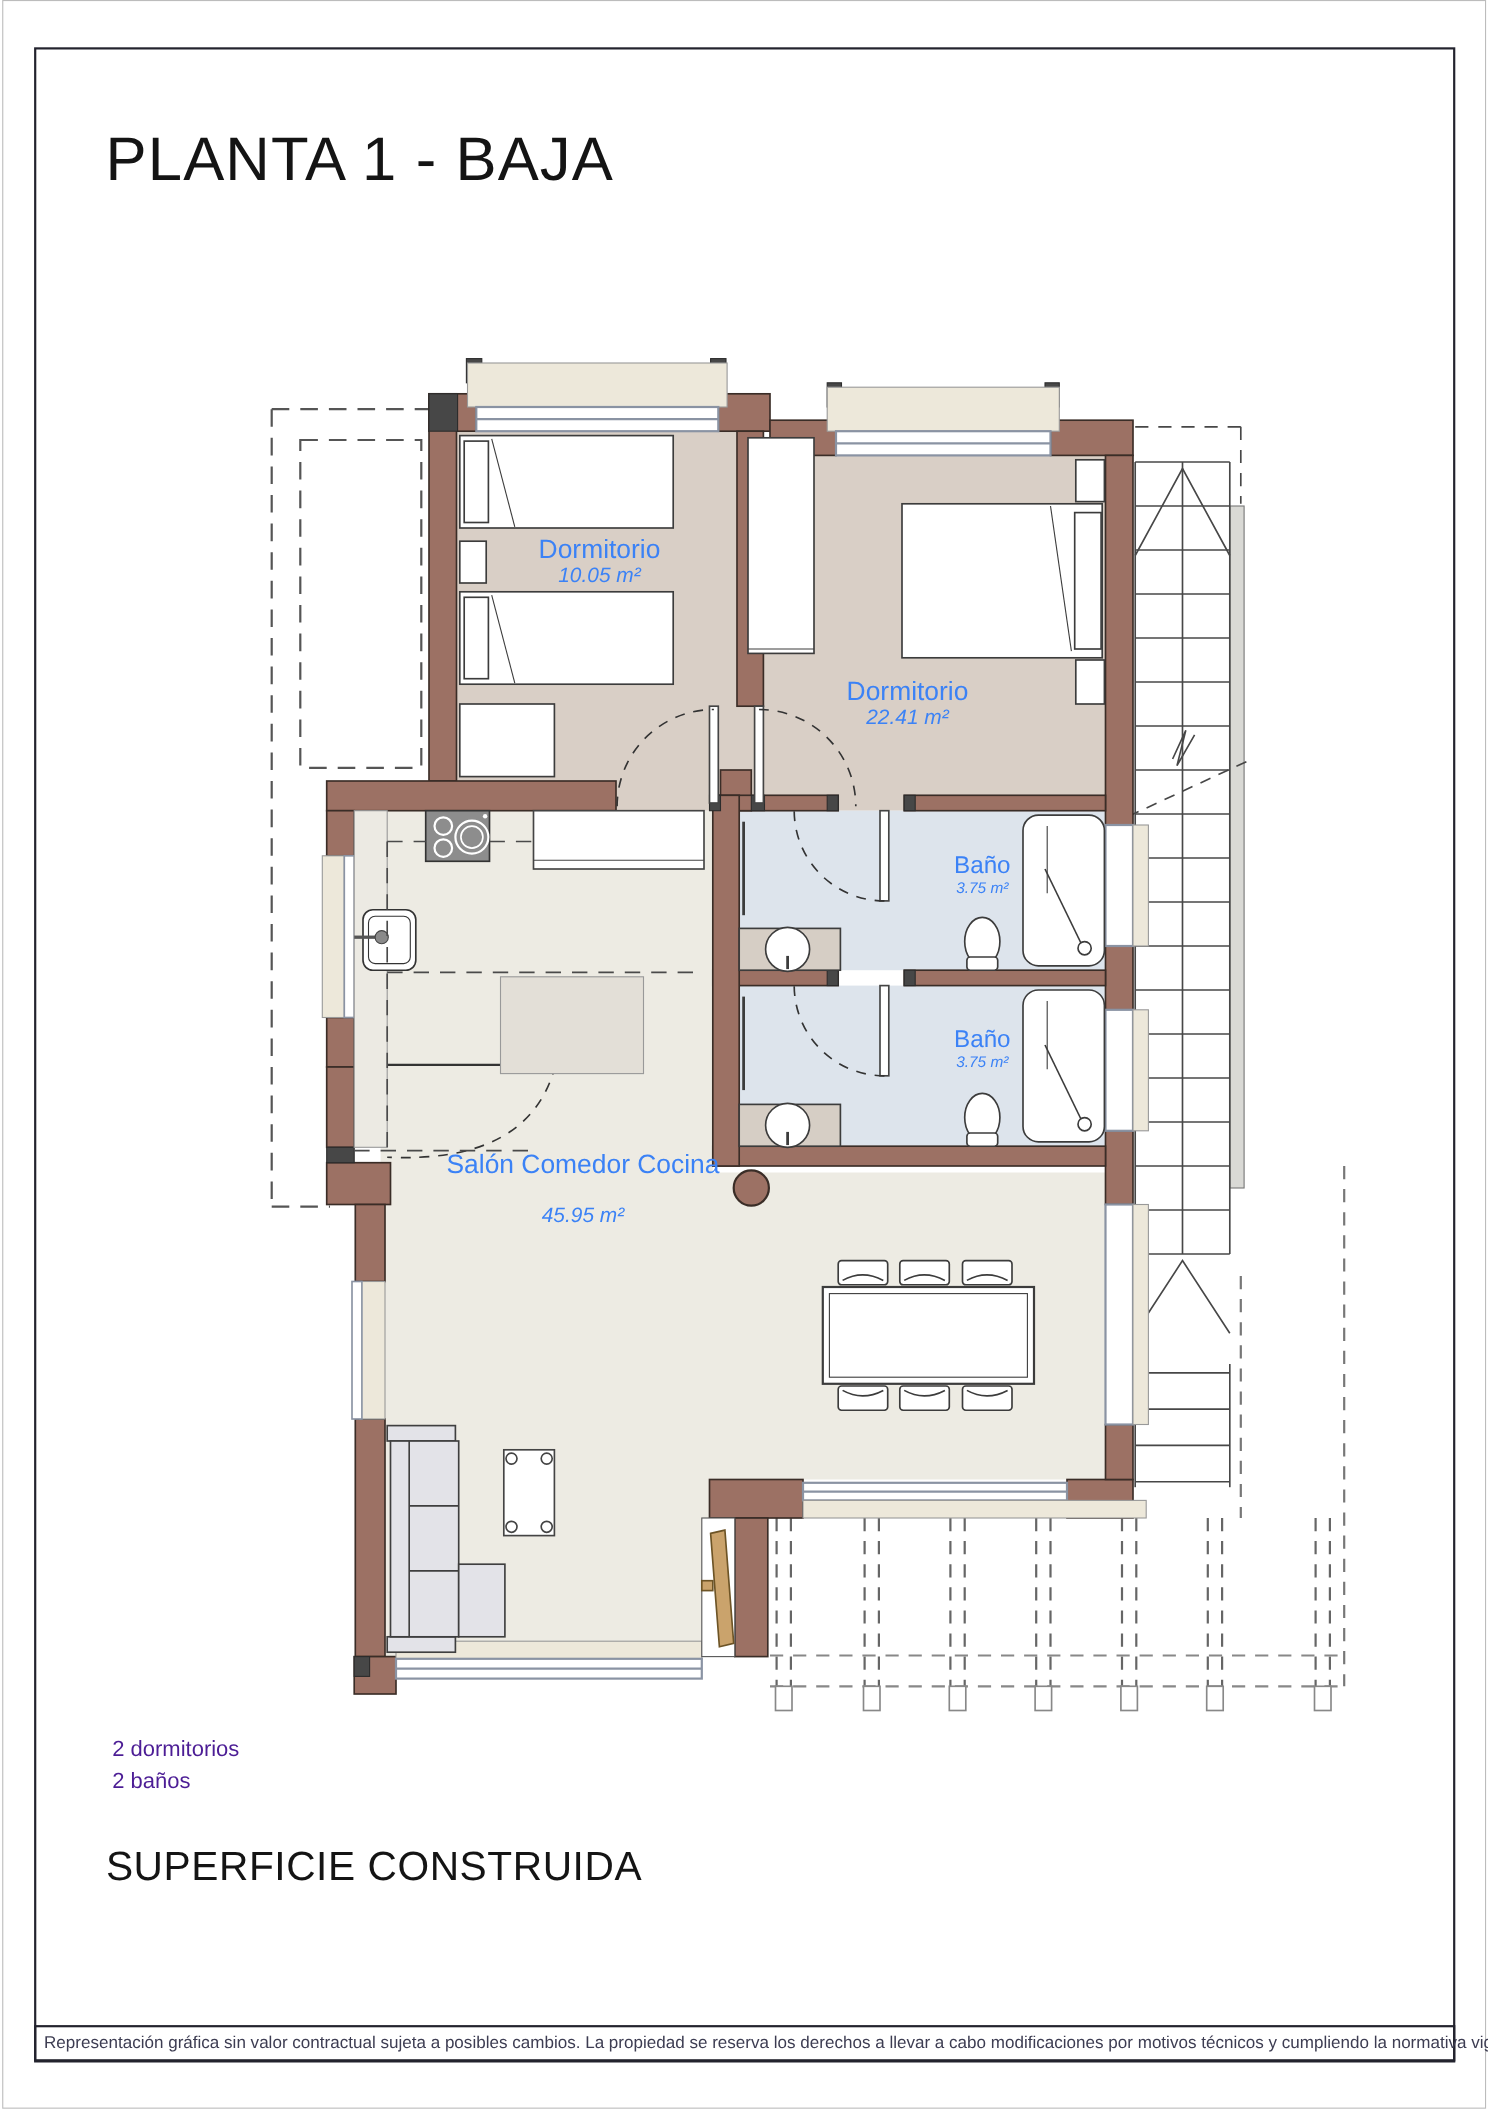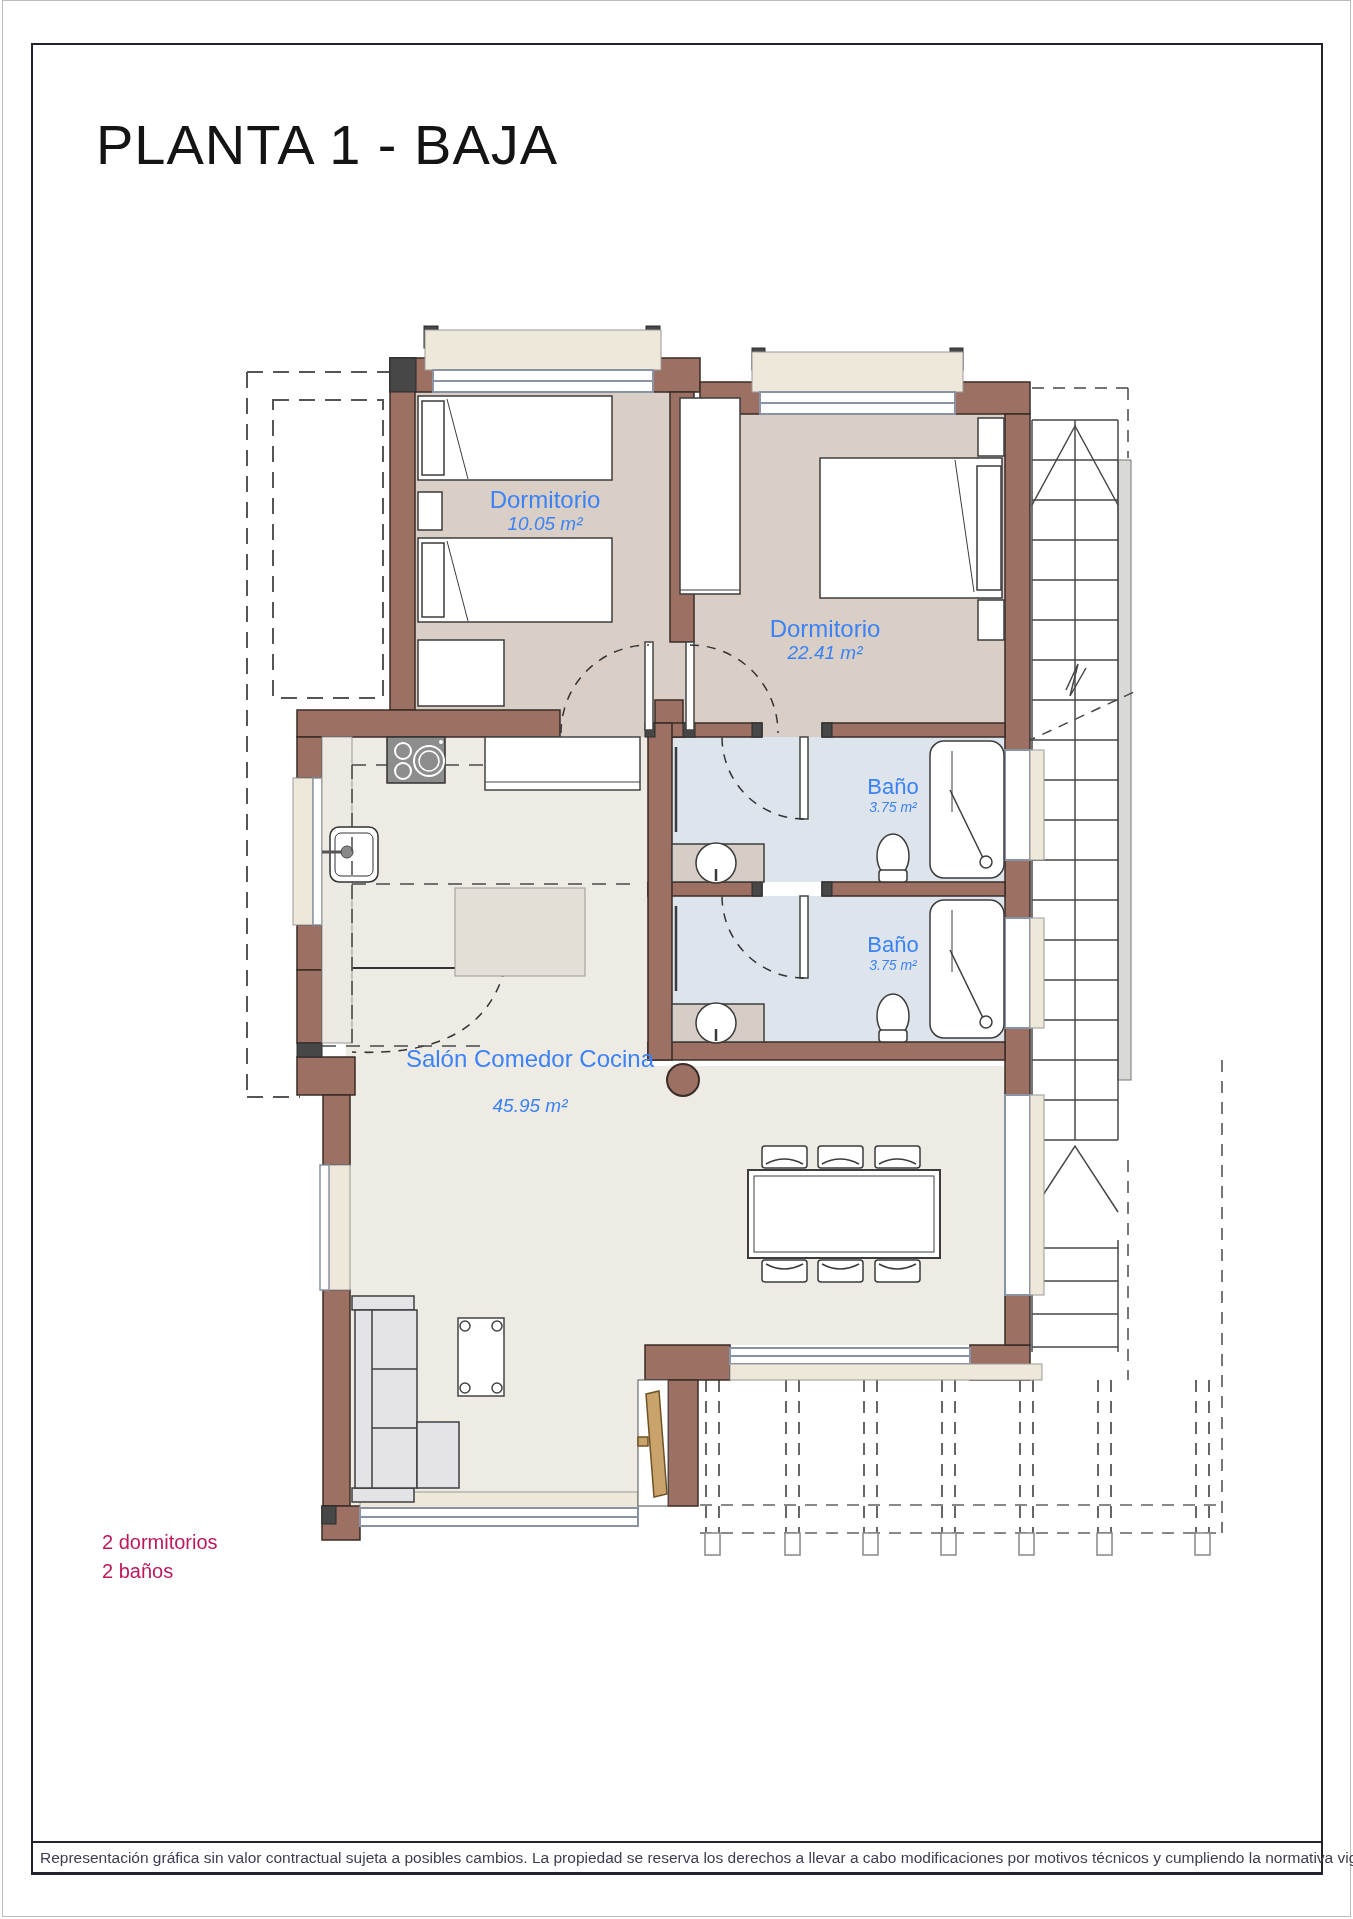--- a/index.html
+++ b/index.html
@@ -6,21 +6,21 @@
   body{width:1353px;height:1919px;position:relative;font-family:"Liberation Sans",sans-serif;color:#161616;overflow:hidden;}
   .outer-edge{position:absolute;left:2px;top:0;right:2px;bottom:2px;border:1px solid #bcbcbc;pointer-events:none;}
   .page-frame{position:absolute;left:31px;top:43px;width:1292px;height:1832px;border:2px solid #23232e;box-sizing:border-box;}
   .plan-svg{position:absolute;left:0;top:0;}
   .page-title{position:absolute;left:96px;top:112px;font-size:56px;letter-spacing:1px;color:#141414;}
   .lbl{position:absolute;text-align:center;color:#3b82f6;line-height:1.05;}
   .room-name{font-size:24px;}
   .room-area{font-size:19px;font-style:italic;}
   .room-name.small{font-size:22px;}
   .room-area.small{font-size:14px;}
-  .summary{position:absolute;left:102px;top:1528px;font-size:20px;line-height:29px;color:#be185d;}
+  .summary{position:absolute;left:102px;top:1576px;font-size:20px;line-height:29px;color:#4c1d95;}
   .built{position:absolute;left:80px;top:1676px;width:520px;text-align:center;color:#141414;}
   .built .b1{font-size:37px;letter-spacing:0.5px;}
   .built .b2{font-size:37px;margin-top:6px;}
   .built sup{font-size:23px;}
   .footer-strip{position:absolute;left:31px;top:1841px;width:1292px;height:33px;border:2px solid #23232e;box-sizing:border-box;display:flex;align-items:center;}
   .footer-strip span{font-size:15.5px;color:#3d3d52;padding-left:7px;white-space:nowrap;}
 </style>
 </head>
 <body>
 
@@ -377,17 +377,18 @@
 
 <div class="lbl room-name" style="left:370px;top:1046px;width:320px;">Salón Comedor Cocina</div>
 <div class="lbl room-area" style="left:370px;top:1096px;width:320px;">45.95 m²</div>
 
 <div class="summary">
   <div>2 dormitorios</div>
   <div>2 baños</div>
 </div>
 
 <div class="built">
+  <div class="b1">SUPERFICIE CONSTRUIDA</div>
 </div>
 
 <div class="footer-strip">
   <span>Representación gráfica sin valor contractual sujeta a posibles cambios. La propiedad se reserva los derechos a llevar a cabo modificaciones por motivos técnicos y cumpliendo la normativa vigente.</span>
 </div>
 
 </body></html>

